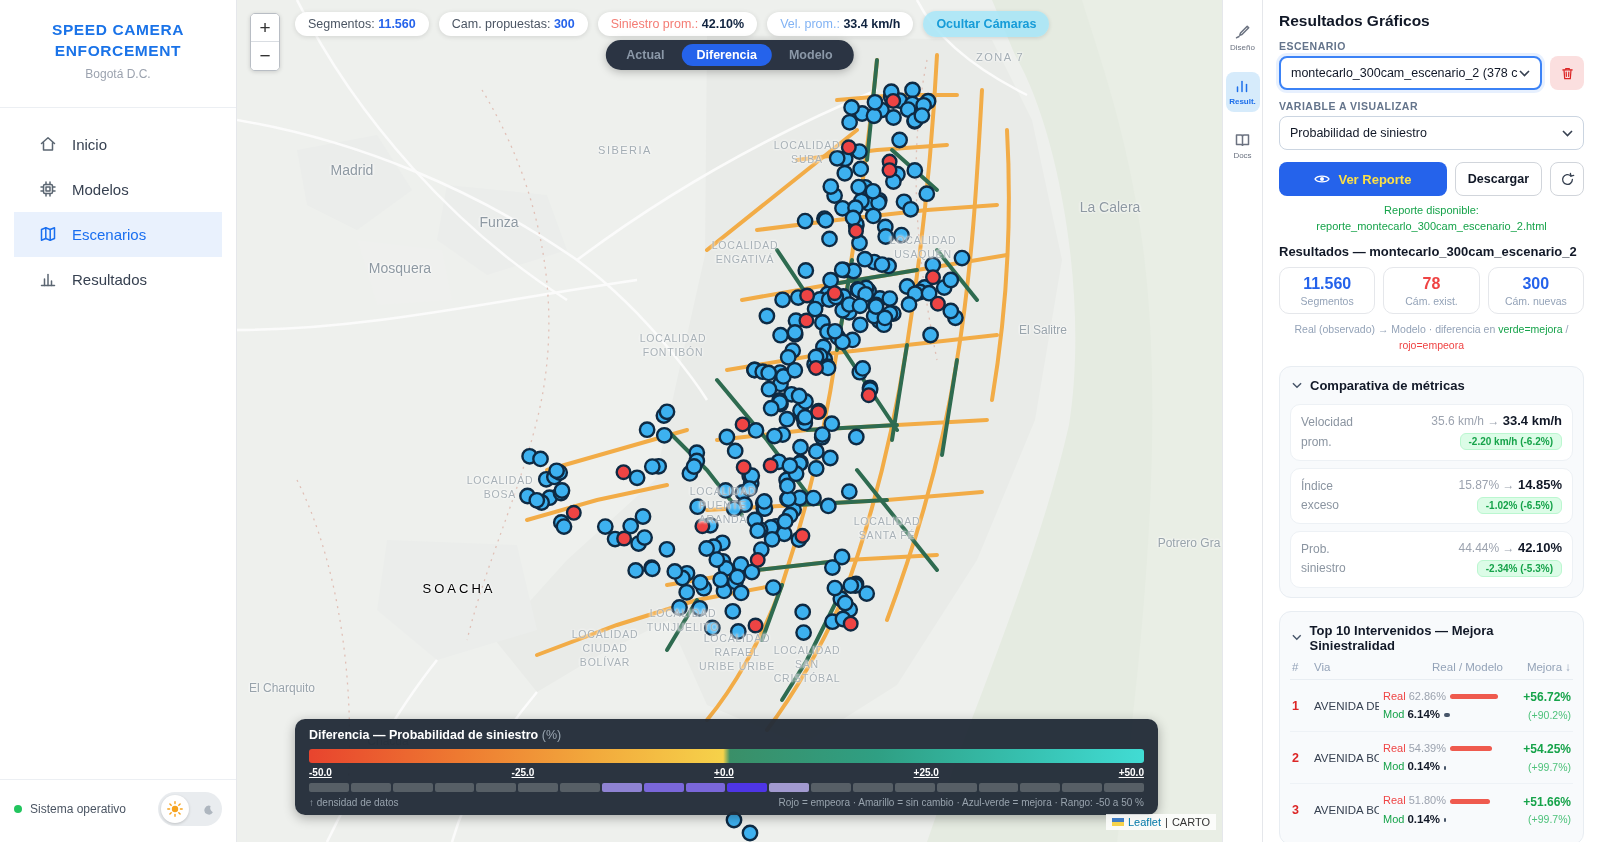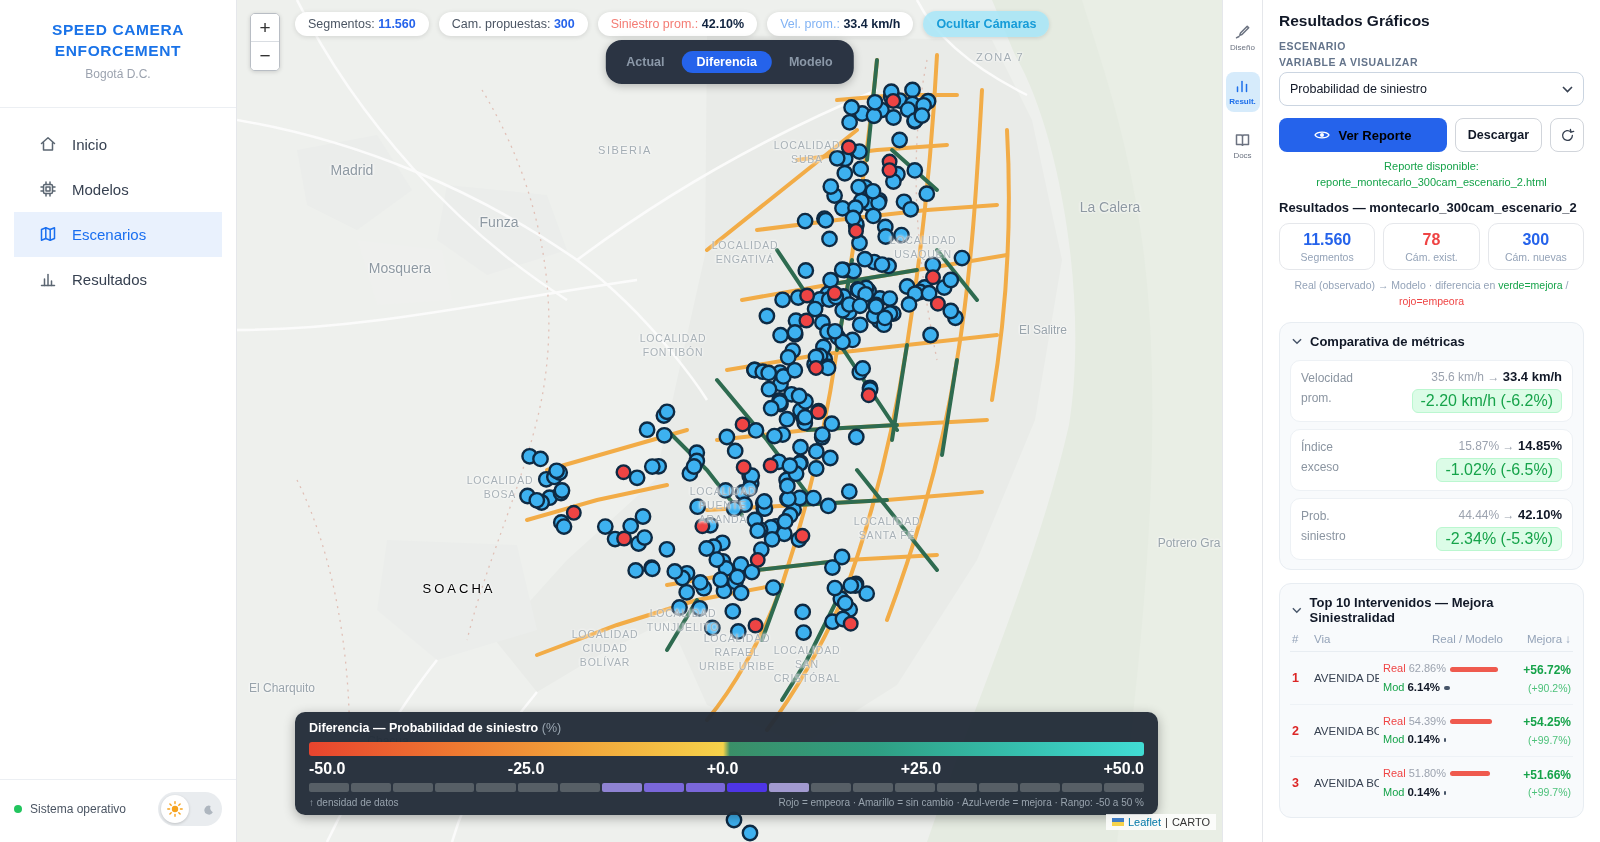--- a/index.html
+++ b/index.html
@@ -41,29 +41,29 @@
   .zoomctl button { display:block; width:100%; height:28px; background:#fff; border:none; font-size:19px; color:#333; cursor:pointer; line-height:26px; }
   .zoomctl button:first-child { border-bottom:1px solid #d9dde2; }
 
   .badges { position:absolute; left:58px; top:11px; display:flex; gap:10px; align-items:center; }
   .badge { background:#fff; border-radius:14px; padding:5px 13px; font-size:12.5px; box-shadow:0 1px 5px rgba(0,0,0,.12); white-space:nowrap; }
   .badge .v { font-weight:bold; }
   .lab-dark { color:#4b5563; } .lab-red { color:#f47c74;text-align:right; } .lab-lblue { color:#82b3f4; }
   .val-blue { color:#2563eb; } .val-navy { color:#10233f; }
   .hide-cams { background:rgba(166,229,247,.85); color:#169cd8; font-weight:bold; border:none; border-radius:14px; padding:6px 13px; font-size:12.5px; cursor:pointer; box-shadow:0 1px 4px rgba(0,0,0,.12); }
 
-  .mode-toggle { position:absolute; top:40px; left:50%; transform:translateX(-50%); background:rgba(28,38,54,.93); border-radius:16px; padding:11px 6px; display:flex; gap:2px; box-shadow:0 2px 8px rgba(0,0,0,.25); }
+  .mode-toggle { position:absolute; top:40px; left:50%; transform:translateX(-50%); background:rgba(28,38,54,.93); border-radius:16px; padding:4px 6px; display:flex; gap:2px; box-shadow:0 2px 8px rgba(0,0,0,.25); }
   .mode-opt { color:#8b98a8; font-size:12.5px; font-weight:600; padding:4px 15px; border-radius:13px; cursor:pointer; }
   .mode-opt.active { background:#2563eb; color:#fff; }
 
   .map-legend { position:absolute; left:58px; bottom:27px; width:863px; background:rgba(34,44,56,.96); border-radius:10px; padding:9px 14px 7px; box-shadow:0 3px 12px rgba(0,0,0,.3); }
   .ml-title { color:#fff; font-size:12.5px; font-weight:bold; }
   .ml-title .pct { color:#9aa6b1; font-weight:normal; }
   .ml-grad { height:14px; border-radius:3px; margin-top:7px; }
-  .ml-ticks { display:flex; justify-content:space-between; color:#fff; font-size:16px; font-weight:bold; margin-top:4px; }
+  .ml-ticks { display:flex; justify-content:space-between; color:#fff; font-size:10px; font-weight:bold; margin-top:4px;text-decoration:underline; }
   .ml-density { display:flex; gap:2px; margin-top:5px; }
   .ml-density span { flex:1; height:9px; border-radius:2px; }
   .ml-foot { display:flex; justify-content:space-between; color:#98a3ad; font-size:10px; margin-top:5px; }
 
   .attribution { position:absolute; right:6px; bottom:12px; background:rgba(255,255,255,.8); padding:2px 6px; font-size:11px; color:#333; display:flex; align-items:center; gap:4px; }
   .attribution .leaflet { color:#0078a8; }
 
   
   .tabstrip { width:40px; flex:none; background:#fff; border-left:1px solid #e5e7eb; padding-top:18px; display:flex; flex-direction:column; align-items:center; gap:14px; }
   .tab { width:34px; padding:6px 2px; border-radius:8px; display:flex; flex-direction:column; align-items:center; gap:3px; cursor:pointer; }
@@ -76,40 +76,40 @@
   
   .panel { width:338px; flex:none; height:100%; background:#fff; border-left:1px solid #e5e7eb; padding:12px 16px; overflow:hidden; }
   .p-title { font-size:15.5px; font-weight:bold; color:#111827; margin-bottom:10px; }
   .p-label { font-size:10.5px; font-weight:bold; color:#64748b; letter-spacing:.5px; margin-bottom:4px; }
   .sel-row { display:flex; gap:8px; margin-bottom:10px; }
   .sel { flex:1; display:flex; align-items:center; justify-content:space-between; height:34px; padding:0 10px; border:1px solid #cbd5e1; border-radius:8px; font-size:12.5px; color:#111827; background:#fff; cursor:pointer; white-space:nowrap; overflow:hidden; }
   .sel.focus { border:2px solid #3b82f6; box-shadow:0 0 0 3px rgba(59,130,246,.12); }
   .sel .seltext { overflow:hidden; text-overflow:clip; }
   .trash-btn { width:34px; height:34px; flex:none; background:#fbdfdf; border:none; border-radius:8px; cursor:pointer; display:flex; align-items:center; justify-content:center; }
   .btn-row { display:flex; gap:8px; margin-top:12px; }
-  .btn-primary { flex:1; height:34px; background:#2563eb; color:#000000; font-weight:bold; font-size:13px; border:none; border-radius:8px; cursor:pointer; display:flex; align-items:center; justify-content:center; gap:8px; }
+  .btn-primary { flex:1; height:34px; background:#2563eb; color:#fde047; font-weight:bold; font-size:13px; border:none; border-radius:8px; cursor:pointer; display:flex; align-items:center; justify-content:center; gap:8px; }
   .btn-secondary { height:34px; background:#fff; border:1px solid #d1d5db; border-radius:8px; font-size:12.5px; font-weight:bold; color:#111827; padding:0 12px; cursor:pointer; }
   .btn-icon { width:34px; height:34px; background:#fff; border:1px solid #d1d5db; border-radius:8px; cursor:pointer; display:flex; align-items:center; justify-content:center; }
   .report-note { text-align:center; font-size:11px; color:#16a34a; line-height:1.45; margin-top:7px; }
   .results-heading { font-size:13px; font-weight:bold; color:#111827; margin-top:9px; }
   .stat-cards { display:flex; gap:8px; margin-top:8px; }
   .stat-card { flex:1; border:1px solid #e5e7eb; border-radius:10px; text-align:center; padding:7px 2px 6px; }
   .stat-val { font-size:16px; font-weight:bold; }
   .stat-lab { font-size:10.5px; color:#94a3b8; margin-top:2px; }
   .caption { text-align:center; font-size:10.5px; color:#94a3b8; line-height:1.5; margin-top:8px; }
   .cap-green { color:#16a34a; } .cap-red { color:#ef4444; }
 
   .section { background:#f8fafc; border:1px solid #e8edf2; border-radius:12px; padding:9px 10px; margin-top:13px; }
   .section-head { display:flex; align-items:center; gap:8px; font-size:13px; font-weight:bold; color:#111827; padding:2px 2px 4px; cursor:pointer; }
   .metric-card { display:flex; justify-content:space-between; background:#fff; border:1px solid #edf1f5; border-radius:10px; padding:8px 10px; margin-top:7px; }
   .m-label { font-size:12px; color:#8b95a1; line-height:1.6; }
   .m-vals { text-align:right; }
   .m-line1 { font-size:12px; color:#9ca3af; }
   .m-line1 b { color:#111827; font-size:13px; }
-  .m-badge { display:inline-block; margin-top:5px; background:#dcfce7; border:1px solid #bbf7d0; color:#16a34a; font-weight:normal; font-size:16px; border-radius:6px; padding:2px 8px; }
+  .m-badge { display:inline-block; margin-top:5px; background:#dcfce7; border:1px solid #bbf7d0; color:#16a34a; font-weight:bold; font-size:10px; border-radius:6px; padding:2px 8px; }
 
   .t10-head { display:grid; grid-template-columns:18px 1fr 120px 64px; gap:4px; font-size:11.5px; color:#94a3b8; padding:4px 2px 6px; border-bottom:1px solid #e8edf2; }
   .t10-row { display:grid; grid-template-columns:18px 1fr 120px 64px; gap:4px; padding:7px 2px 6px; align-items:center; border-bottom:1px solid #eef2f6; }
   .t10-row:last-child { border-bottom:none; }
   .t10-rank { color:#dc2626; font-weight:bold; font-size:12.5px; }
   .t10-via { font-size:11.5px; color:#374151; white-space:nowrap; overflow:hidden; }
   .t10-mid { font-size:11px; color:#9ca3af; line-height:1.7; white-space:nowrap; }
   .t10-mid .lreal { color:#ef4444; } .t10-mid .lmod { color:#16a34a; }
   .t10-mid b { color:#111827; font-size:11.5px; }
   .rbar { display:inline-block; height:5px; border-radius:3px; background:#ef5a4e; vertical-align:middle; margin-left:4px; }
@@ -706,20 +706,39 @@
           <line x1="8.5" y1="4" x2="8.5" y2="13"></line>
         </svg>
         <div class="tlabel">Docs</div>
       </div>
     </div>
 
   <aside class="panel">
     <div class="p-title">Resultados Gráficos</div>
 
     <div class="p-label">ESCENARIO</div>
+    <div class="sel-row">
+      <div class="sel focus">
+        <span class="seltext">montecarlo_300cam_escenario_2 (378 c</span>
+        <svg width="11" height="7" viewBox="0 0 11 7">
+            <polyline points="1,1 5.5,5.5 10,1" fill="none" stroke="#374151" stroke-width="1.6"></polyline>
+          </svg>
+      </div>
+      <button class="trash-btn">
+        <svg width="15" height="15" viewBox="0 0 16 16">
+          <g stroke="#dc2626" stroke-width="1.3" fill="none" stroke-linecap="round">
+            <line x1="3" y1="4.2" x2="13" y2="4.2"></line>
+              <path d="M6.2 4V2.8h3.6V4"></path>
+            <path d="M4.3 4.4l.7 9h6l.7-9"></path>
+              <line x1="6.6" y1="6.5" x2="6.8" y2="11"></line>
+              <line x1="9.4" y1="6.5" x2="9.2" y2="11"></line>
+          </g>
+        </svg>
+      </button>
+    </div>
 
     <div class="p-label">VARIABLE A VISUALIZAR</div>
     <div class="sel">
       <span class="seltext">Probabilidad de siniestro</span>
       <svg width="11" height="7" viewBox="0 0 11 7">
           <polyline points="1,1 5.5,5.5 10,1" fill="none" stroke="#374151" stroke-width="1.6"></polyline>
         </svg>
     </div>
 
     <div class="btn-row">

